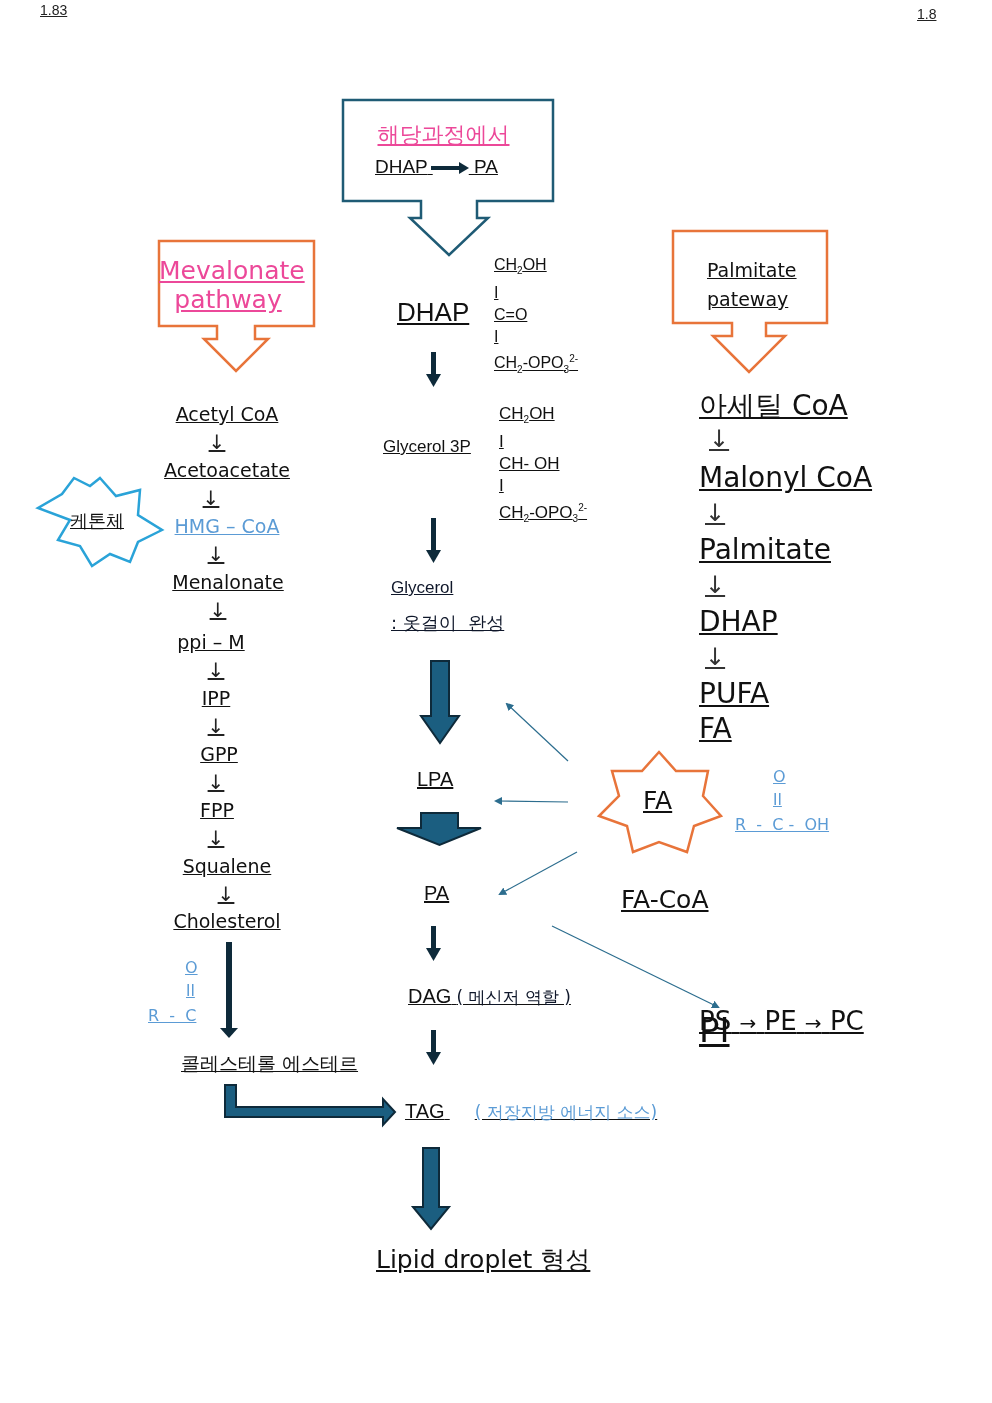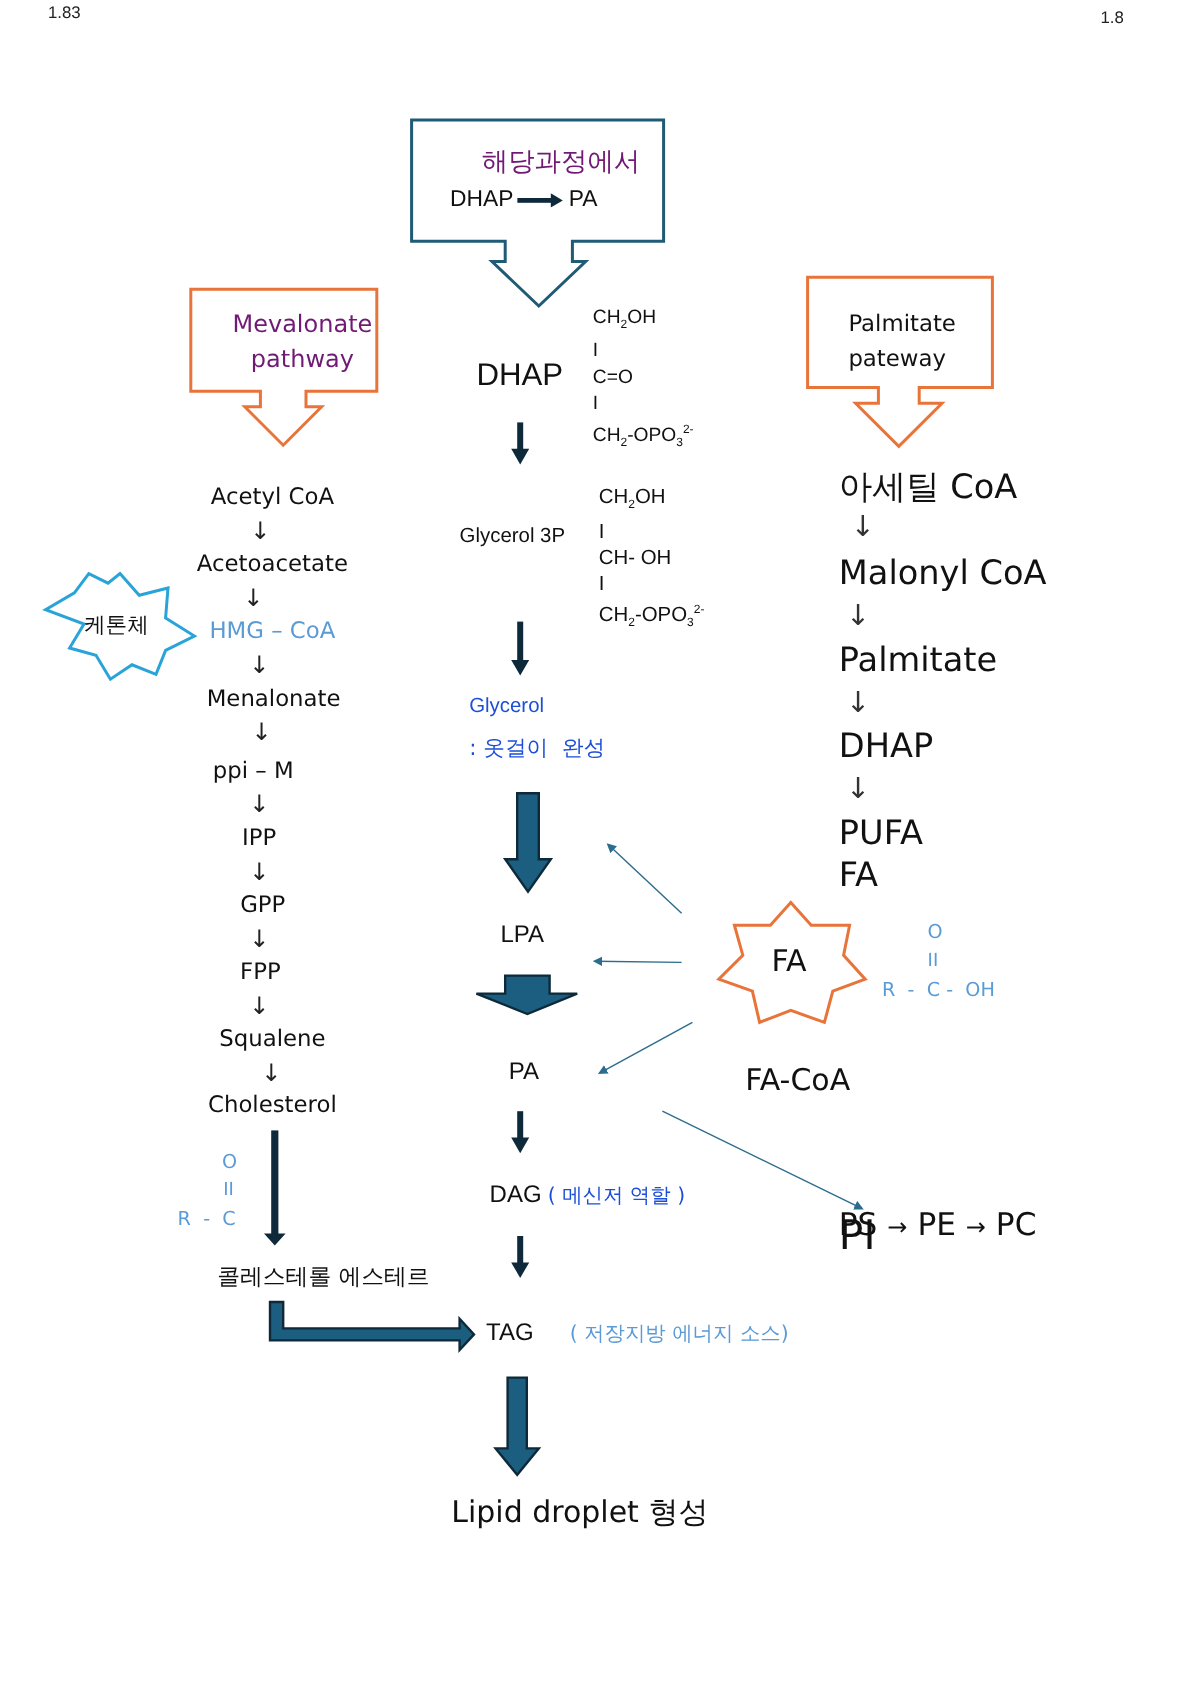--- a/index.html
+++ b/index.html
@@ -1,29 +1,29 @@
 <!DOCTYPE html>
 <html><head>
 <meta charset="utf-8">
 <style>
   html, body { margin:0; padding:0; background:#ffffff; }
   body { width:992px; height:1403px; position:relative; overflow:hidden;
          font-family:"DejaVu Sans","Liberation Sans",sans-serif; color:#111; }
-  .abs { position:absolute; white-space:nowrap; }
+  .abs { position:absolute; white-space:nowrap;text-decoration:underline; }
   svg.layer { position:absolute; left:0; top:0; }
   .page-num { font-family:"Liberation Sans",sans-serif; font-size:14px; color:#222; }
-  .callout-text { text-align:center; color:#701a75;padding-left:24px; }
+  .callout-text { text-align:center; color:#ec4899; }
   .chem { font-family:"Liberation Sans",sans-serif; font-size:16px; color:#111; line-height:22px; }
   .chem sub, .chem sup { font-size:10px; }
   .mev { font-size:19px; text-align:center; width:200px; }
   .mev-arrow { font-size:20px; text-align:center; width:200px; color:#222; }
   .palm { font-size:28px; }
   .palm-arrow { font-size:24px; color:#333; }
   .blue-light { color:#5b9bd5; }
-  .red { color:#1d4ed8; }
+  .red { color:#0f172a; }
   .center-label { font-family:"Liberation Sans",sans-serif; font-size:20px; color:#111; }
 </style>
 </head>
 <body>
 
 <div class="abs page-num" style="left:40px; top:2px;">1.83</div>
 <div class="abs page-num" style="left:917px; top:6px;">1.8</div>
 
 <svg class="layer" width="992" height="1403" viewBox="0 0 992 1403">
   <defs>
@@ -82,21 +82,21 @@
 <div class="abs callout-text" style="left:343px; top:120px; width:201px; font-size:22px;">해당과정에서</div>
 <div class="abs" style="left:375px; top:156px; font-family:'Liberation Sans',sans-serif; font-size:19px;">
   <span>DHAP</span>
   <svg width="40" height="12" style="vertical-align:middle; margin:0 -2px;">
       <rect x="0" y="4" width="30" height="4" fill="#0e2a3a"></rect>
       <path d="M28,0 L38,6 L28,12 Z" fill="#0e2a3a"></path>
     </svg>
   <span>PA</span>
 </div>
 
-<div class="abs callout-text" style="left:159px; top:256px; width:138px; font-size:20px; line-height:29px;">
+<div class="abs callout-text" style="left:159px; top:256px; width:138px; font-size:25px; line-height:29px;">
   <div>Mevalonate</div>
   <div>pathway</div>
 </div>
 
 <div class="abs" style="left:707px; top:256px; font-size:19px; line-height:29px;">
   <div>Palmitate</div>
   <div>pateway</div>
 </div>
 
 <div>

